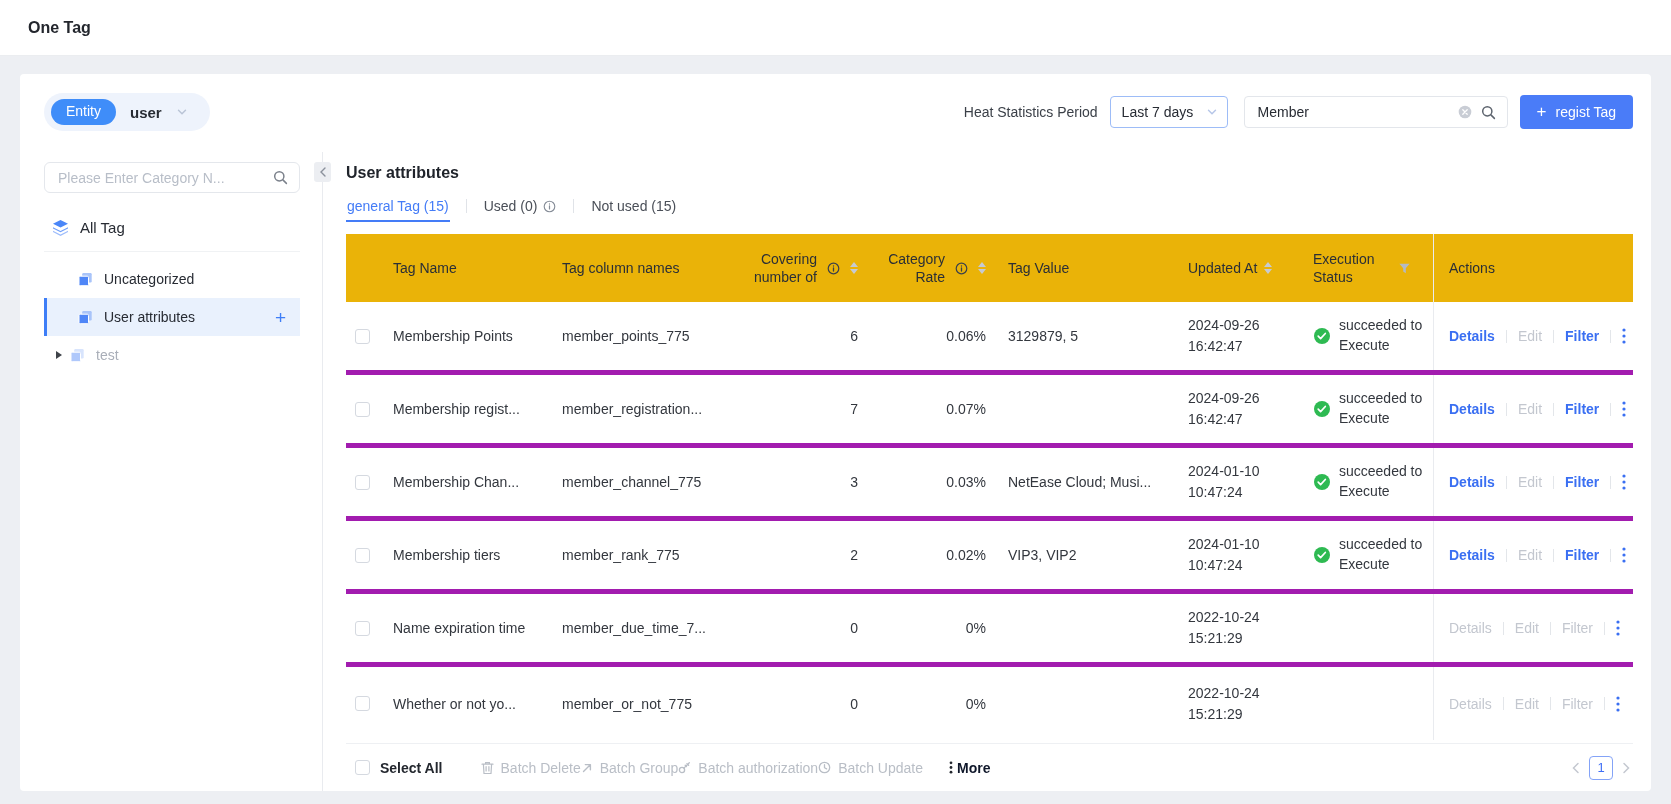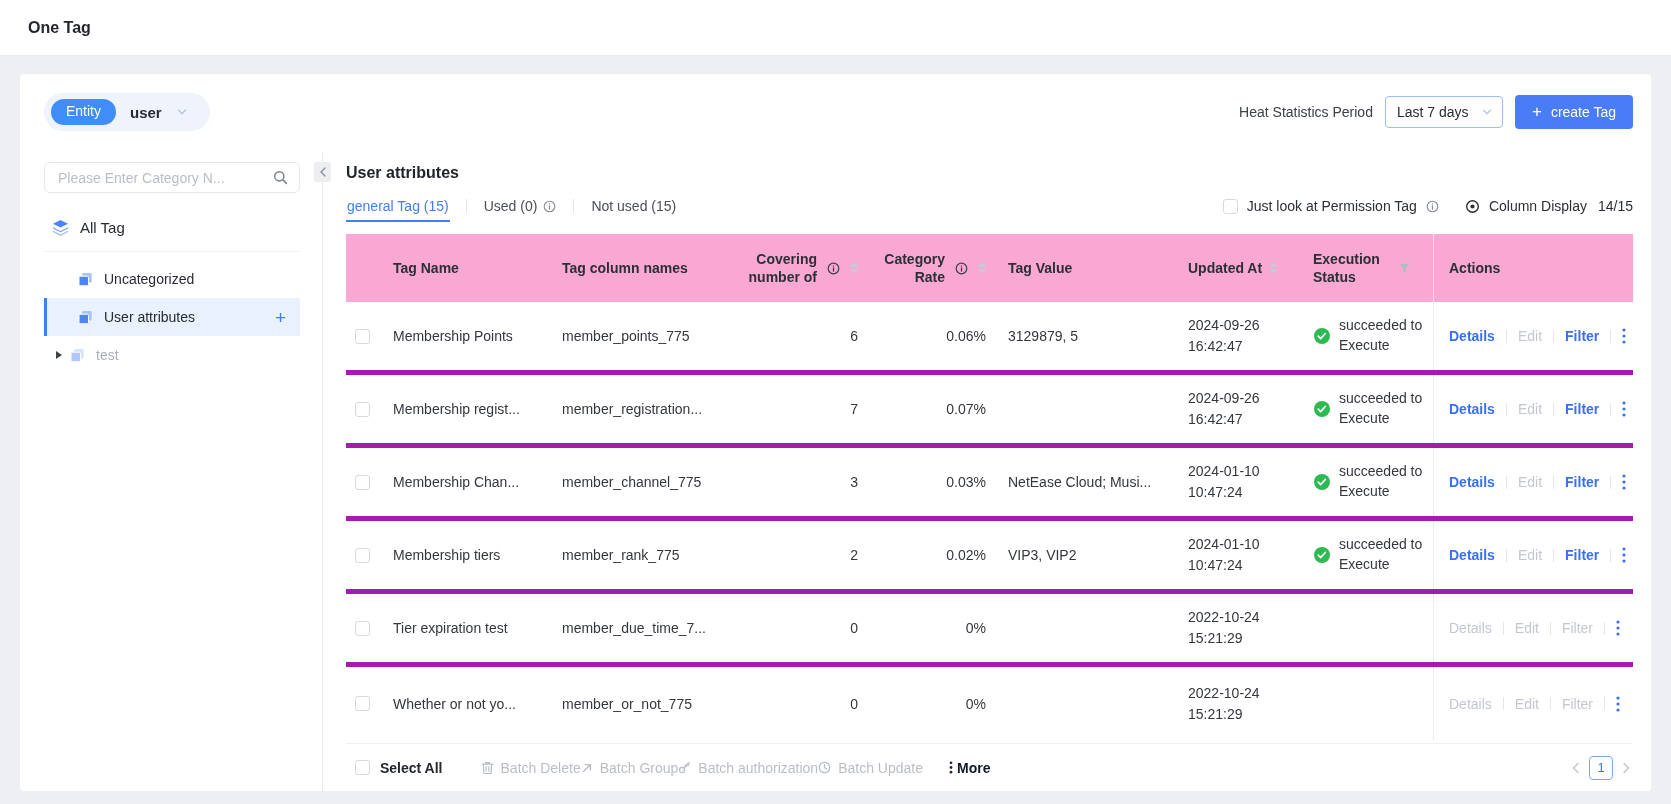--- a/index.html
+++ b/index.html
@@ -83,21 +83,21 @@
     font-size:14px; color:#2b2f36; cursor:pointer; }
   .coldisp-count { margin-left:2px; }
 
   .cbx { width:15px; height:15px; border:1px solid #d5d9e0; border-radius:3px;
          background:#fff; display:inline-block; flex:none; cursor:pointer; }
 
   
   .table { margin-top:12px; flex:1; display:flex; flex-direction:column; min-height:0;
            --cols:39px 161px 185px 127px 128px 180px 125px 142px minmax(0,1fr); }
   .grid { display:grid; grid-template-columns:var(--cols); align-items:center; }
-  .thead { background:#f9a8d4; height:68px; font-weight:700; font-size:14px;
+  .thead { background:#eab308; height:68px; font-weight:400; font-size:14px;
            color:#2b2f36; flex:none; }
   .th-name { padding-left:8px; }
   .th-col  { padding-left:16px; }
   .th-right { display:flex; justify-content:flex-end; align-items:center; gap:10px; }
   .th-label-r { max-width:84px; text-align:right; line-height:1.3; }
   .th-pad { padding-left:22px; display:flex; align-items:center; gap:7px; }
   .th-label-l { max-width:78px; line-height:1.3; }
   .th-actions { padding-left:15px; border-left:1px solid #e9ebef; align-self:stretch;
                 display:flex; align-items:center; }
   .sorter { display:inline-flex; flex-direction:column; gap:2px; cursor:pointer; flex:none; }
@@ -160,23 +160,38 @@
           </svg>
       </div>
       <div class="filter-right">
         <span class="heat-label">Heat Statistics Period</span>
         <div class="period-select">
           <span>Last 7 days</span>
           <svg width="12" height="12" viewBox="0 0 12 12">
               <path d="M2.5 4.2 6 7.8 9.5 4.2" stroke="#b6c6e8" stroke-width="1.4" fill="none" stroke-linecap="round"></path>
             </svg>
         </div>
+        <div class="search-box">
+          <input value="Member" style="">
+          <span class="icon-btn">
+            <svg width="14" height="14" viewBox="0 0 14 14">
+                <circle cx="7" cy="7" r="6.3" fill="#c9cdd5"></circle>
+                <path d="M4.8 4.8l4.4 4.4M9.2 4.8l-4.4 4.4" stroke="#fff" stroke-width="1.3" stroke-linecap="round"></path>
+              </svg>
+          </span>
+          <span class="icon-btn">
+            <svg width="15" height="15" viewBox="0 0 15 15">
+                <circle cx="6.3" cy="6.3" r="4.6" fill="none" stroke="#5d646e" stroke-width="1.5"></circle>
+                <path d="M9.9 9.9 13.4 13.4" stroke="#5d646e" stroke-width="1.5" stroke-linecap="round"></path>
+              </svg>
+          </span>
+        </div>
         <button class="create-btn">
           <span class="plus">+</span>
-          <span>create Tag</span>
+          <span>regist Tag</span>
         </button>
       </div>
     </div>
 
     <div class="body-row">
 
       <div class="sidebar">
         <div class="side-search">
           <input placeholder="Please Enter Category N..." style="">
           <span class="icon-btn">
@@ -252,40 +267,20 @@
                   <circle cx="7" cy="7" r="5.7" fill="none" stroke="currentColor" stroke-width="1.2"></circle>
                   <path d="M7 4.1v.3M7 6.3v3.4" stroke="currentColor" stroke-width="1.3" stroke-linecap="round"></path>
                 </svg>
             </span>
           </div>
           <div class="tab-sep"></div>
           <div class="tab">
             <span>Not used (15)</span>
           </div>
 
-          <div class="tabs-right">
-            <div class="perm-group">
-              <span class="cbx"></span>
-              <span>Just look at Permission Tag</span>
-              <span class="info-gray">
-                <svg width="13" height="13" viewBox="0 0 14 14">
-                    <circle cx="7" cy="7" r="5.7" fill="none" stroke="currentColor" stroke-width="1.2"></circle>
-                    <path d="M7 4.1v.3M7 6.3v3.4" stroke="currentColor" stroke-width="1.3" stroke-linecap="round"></path>
-                  </svg>
-              </span>
-            </div>
-            <div class="coldisp-group">
-              <svg width="15" height="15" viewBox="0 0 15 15">
-                  <circle cx="7.5" cy="7.5" r="5.8" fill="none" stroke="#2b2f36" stroke-width="1.4"></circle>
-                  <circle cx="7.5" cy="7.5" r="2.1" fill="#2b2f36"></circle>
-                </svg>
-              <span>Column Display</span>
-              <span class="coldisp-count">14/15</span>
-            </div>
-          </div>
         </div>
 
         <div class="table">
           <div class="thead grid">
             <div></div>
             <div class="th-name">Tag Name</div>
             <div class="th-col">Tag column names</div>
             <div class="th-right">
               <span class="th-label-r">Covering number of</span>
               <span class="info-dark">
@@ -487,21 +482,21 @@
                       <circle cx="2" cy="14" r="1.6"></circle>
                     </svg>
       </span>
     </div>
   </div>
 
   <div class="tr grid">
     <div class="td-check">
       <span class="cbx"></span>
     </div>
-    <div class="td-name">Tier expiration test</div>
+    <div class="td-name">Name expiration time</div>
     <div class="td-col">member_due_time_7...</div>
     <div class="td-num">0</div>
     <div class="td-num">0%</div>
     <div class="td-pad"></div>
     <div class="td-pad updated">
       <div>2022-10-24</div>
       <div>15:21:29</div>
     </div>
     <div class="td-pad">
       <div class="status-wrap" style="visibility: hidden;">

